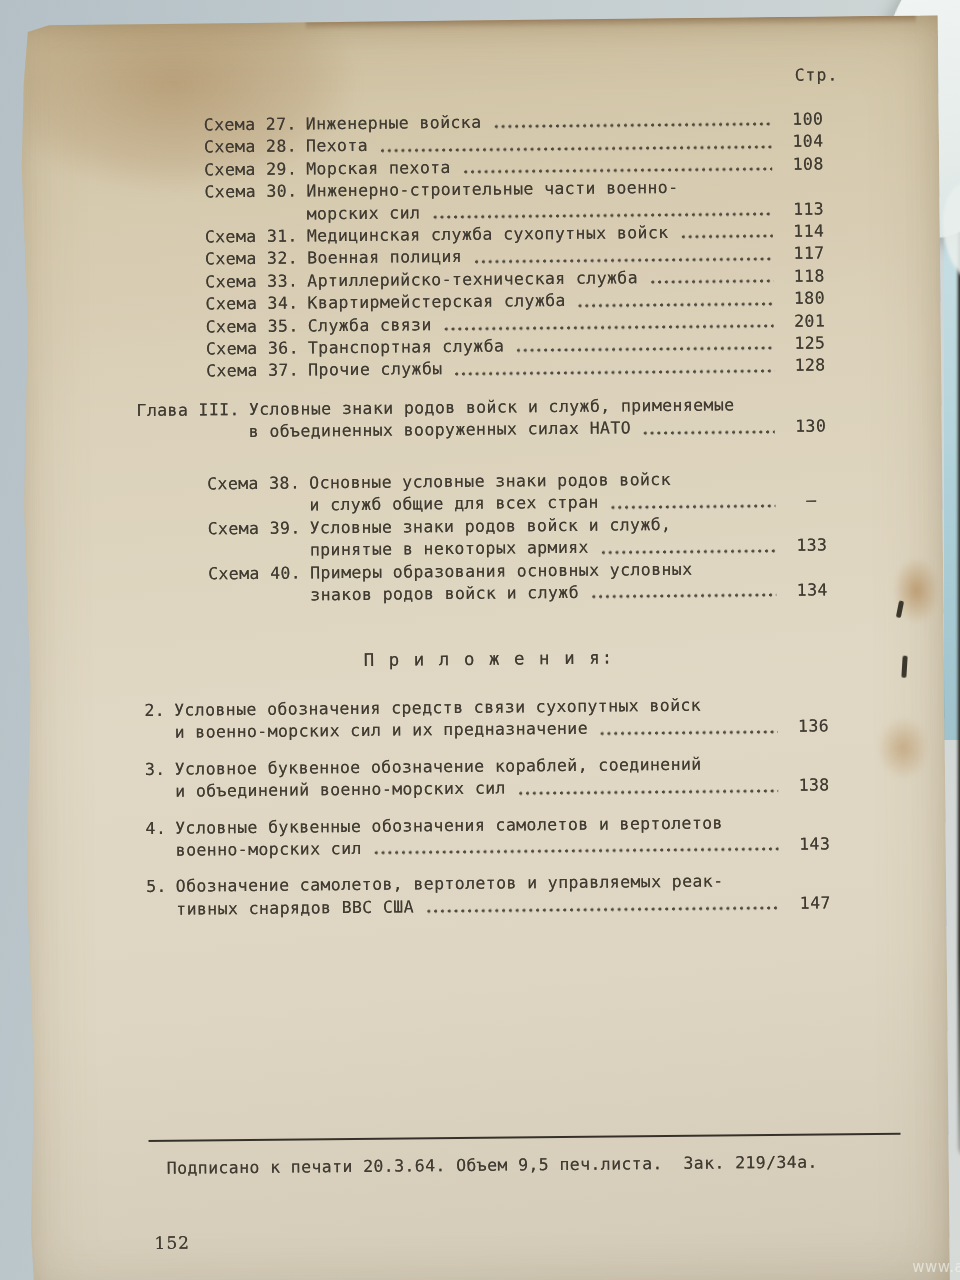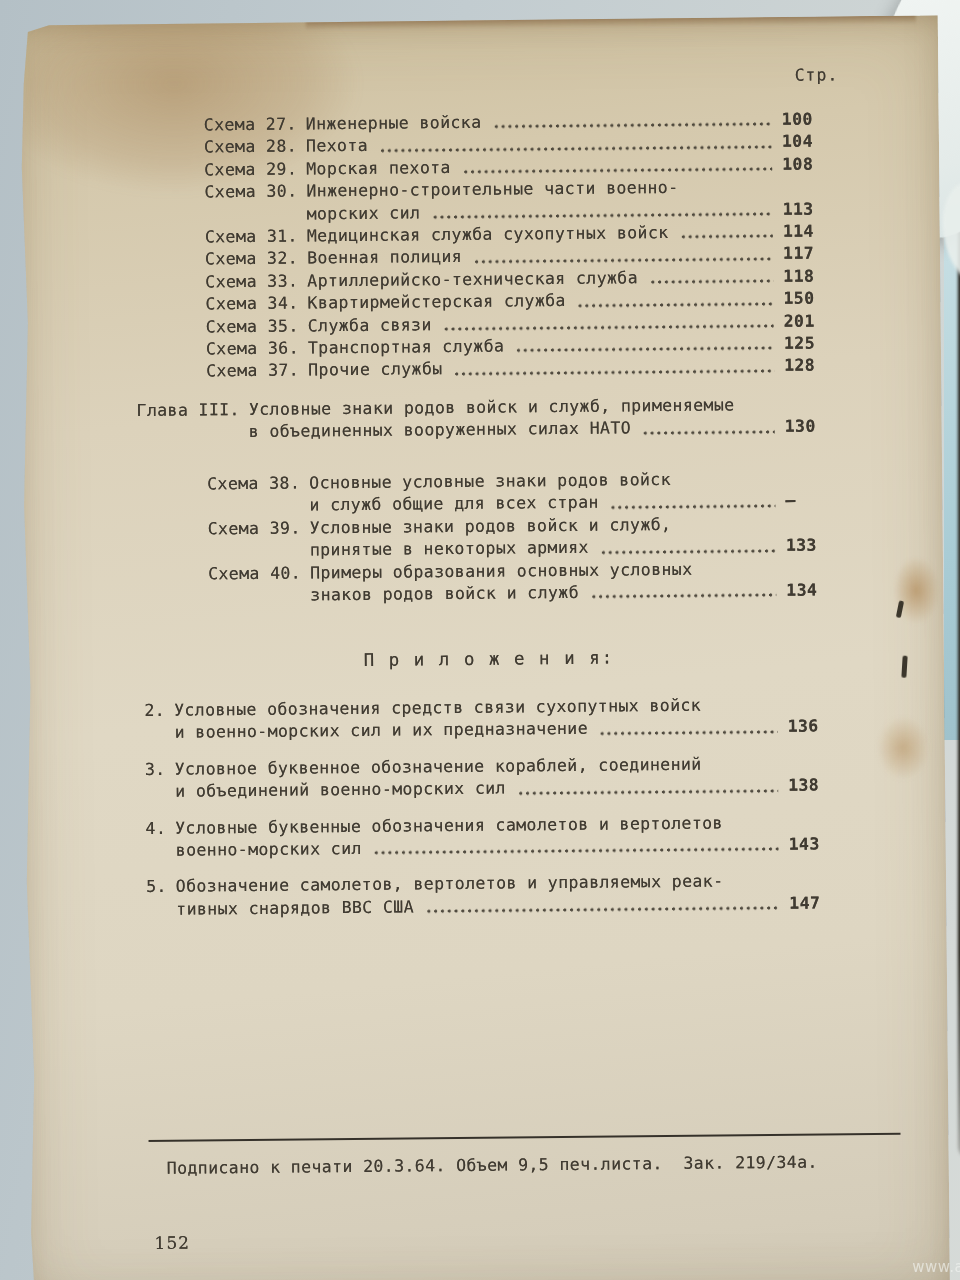--- a/index.html
+++ b/index.html
@@ -54,21 +54,21 @@
   .row{display:flex;align-items:flex-end;line-height:22.4px;font-size:16.5px;letter-spacing:.4px;}
   .lbl,.ttl,.pg,.num{white-space:pre;}
   .ttl{margin-left:9px;}
   .num{margin-right:9px;}
   .ind-scheme{margin-left:102px;}
   .ind-chapter{margin-left:112px;}
   .ind-app{margin-left:30px;}
   .leader{flex:1;height:6px;margin:0 10px 4px 12px;
     background-image:radial-gradient(circle at 2.6px 3px,rgba(60,55,45,.88) 1.25px,rgba(60,55,45,0) 1.9px);
     background-size:6.8px 6px;background-repeat:repeat-x;background-position:left bottom;}
-  .pg{width:52px;text-align:left;font-weight:bold;}
+  .pg{width:52px;text-align:center;}
   .b-schemes{left:187px;top:92px;width:630px;}
   .b-chapter{left:117px;top:377px;width:700px;}
   .b-nato{left:187px;top:451px;width:630px;}
   .b-apphead{left:117px;top:629px;width:700px;text-align:center;font-size:17.5px;letter-spacing:2px;}
   .b-apps{left:122px;top:677px;width:695px;}
   .app-item{margin-bottom:14px;}
   .rule{position:absolute;left:122px;top:1117px;width:752px;height:0;border-top:2.5px solid #35312a;filter:blur(.3px);}
   .imprint{position:absolute;left:140px;top:1136px;font-size:16.5px;letter-spacing:.4px;white-space:pre;}
   .folio{position:absolute;left:127px;top:1210px;font-size:17px;letter-spacing:1px;font-family:"DejaVu Serif","Liberation Serif",serif;}
   .watermark{position:absolute;right:6px;bottom:4px;font-size:15px;letter-spacing:.5px;
@@ -138,21 +138,21 @@
       <div class="row txt">
         <span class="lbl">Схема 33.</span>
         <span class="ttl">Артиллерийско-техническая служба</span>
         <span class="leader"></span>
         <span class="pg">118</span>
       </div>
       <div class="row txt">
         <span class="lbl">Схема 34.</span>
         <span class="ttl">Квартирмейстерская служба</span>
         <span class="leader"></span>
-        <span class="pg">150</span>
+        <span class="pg">180</span>
       </div>
       <div class="row txt">
         <span class="lbl">Схема 35.</span>
         <span class="ttl">Служба связи</span>
         <span class="leader"></span>
         <span class="pg">201</span>
       </div>
       <div class="row txt">
         <span class="lbl">Схема 36.</span>
         <span class="ttl">Транспортная служба</span>

